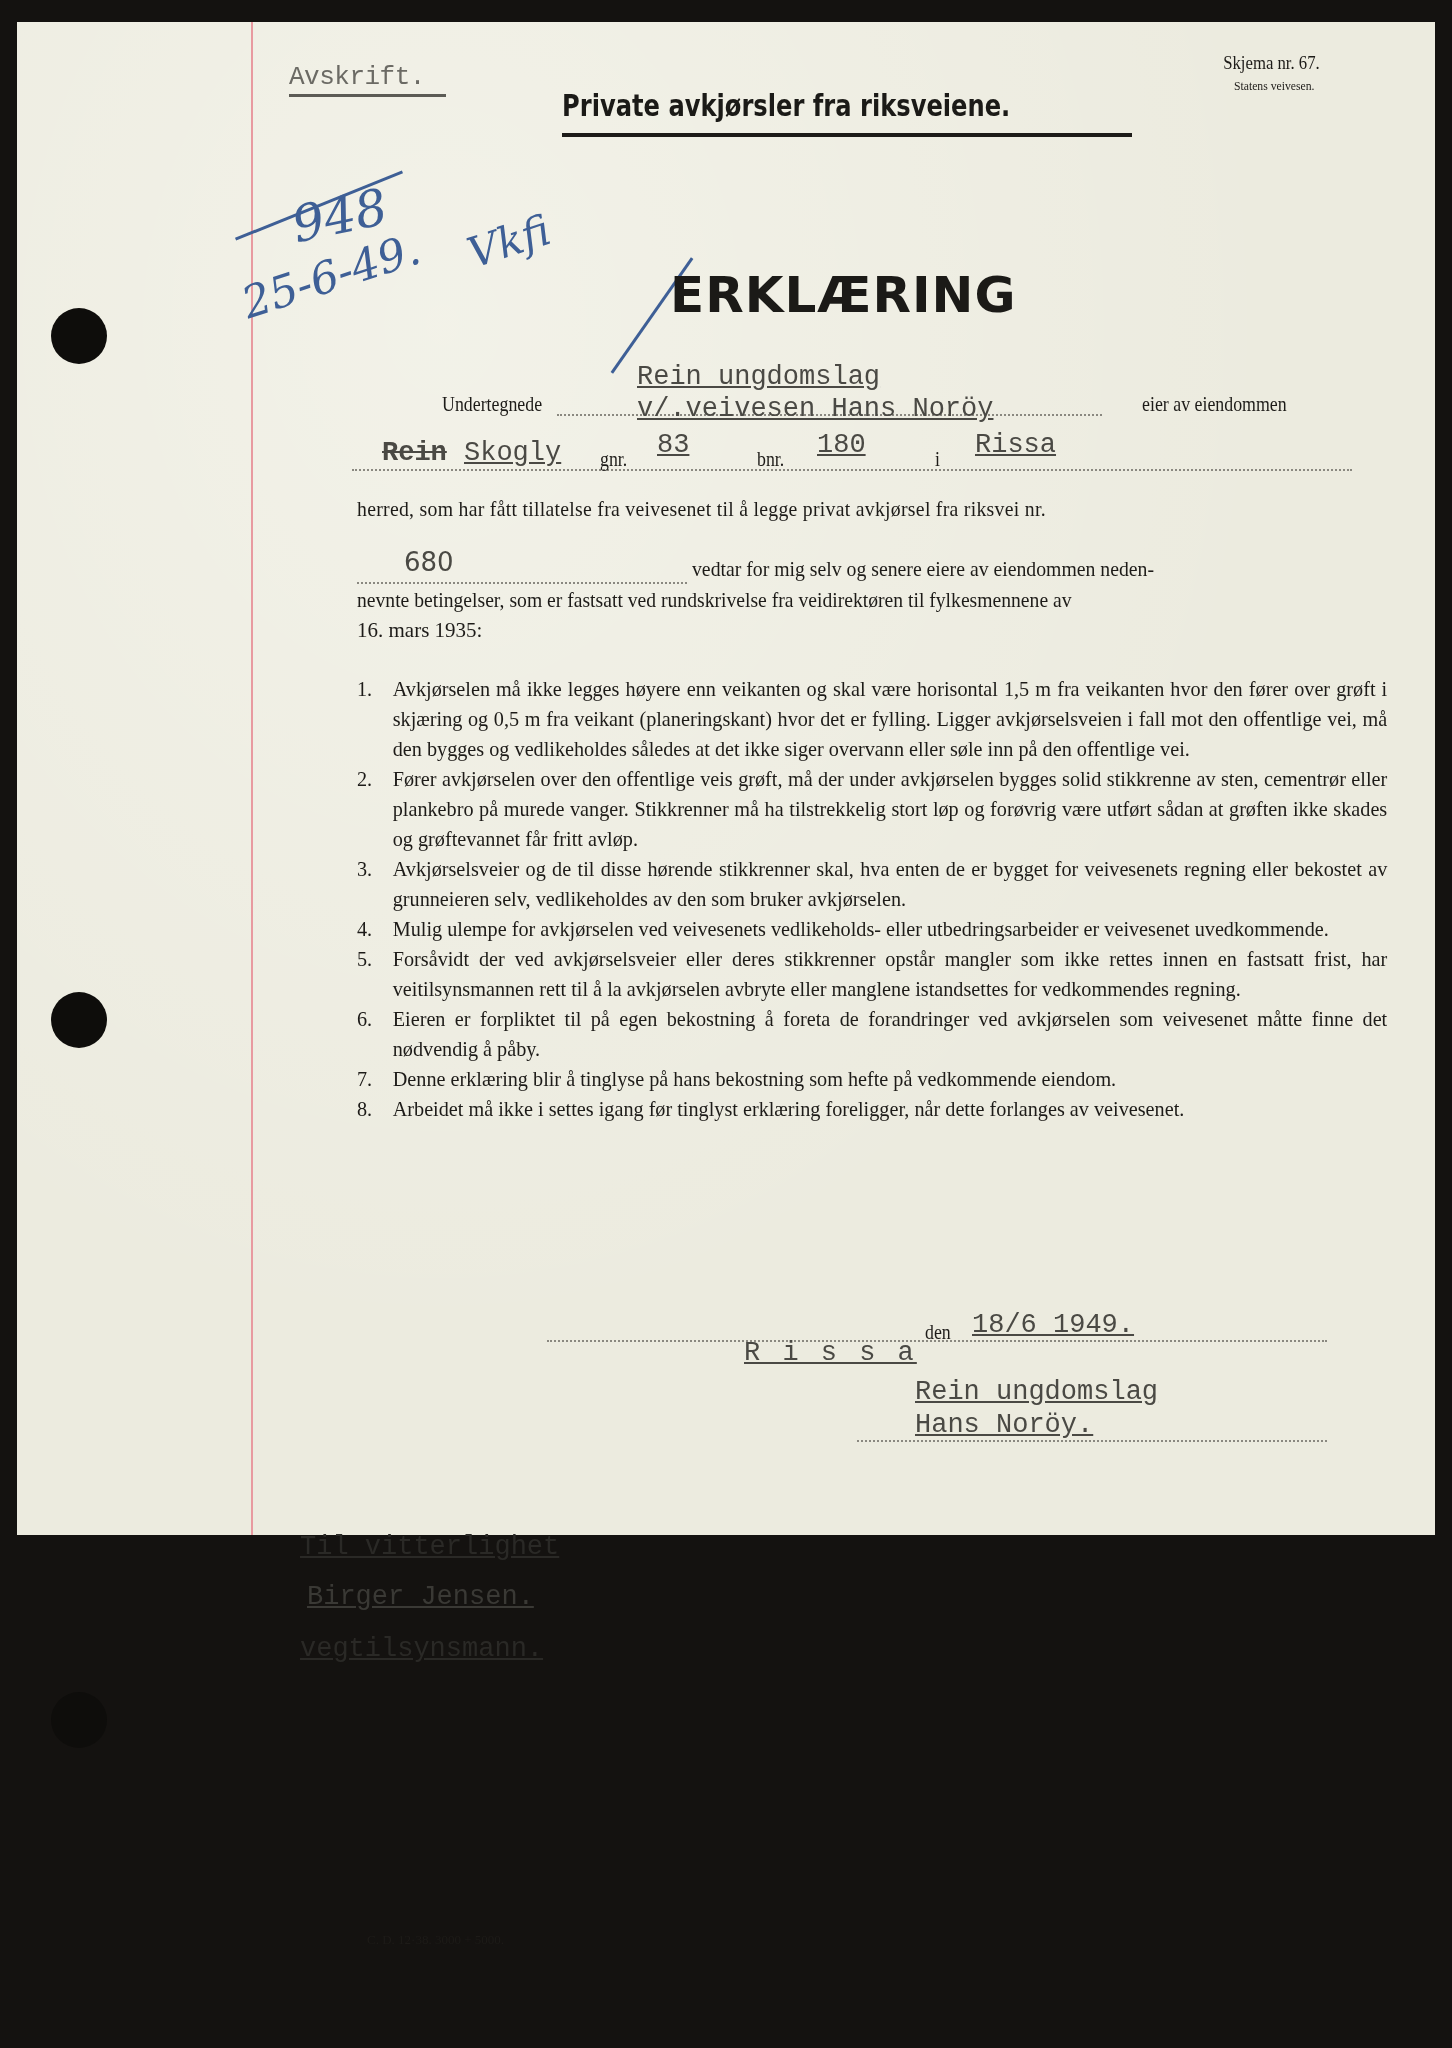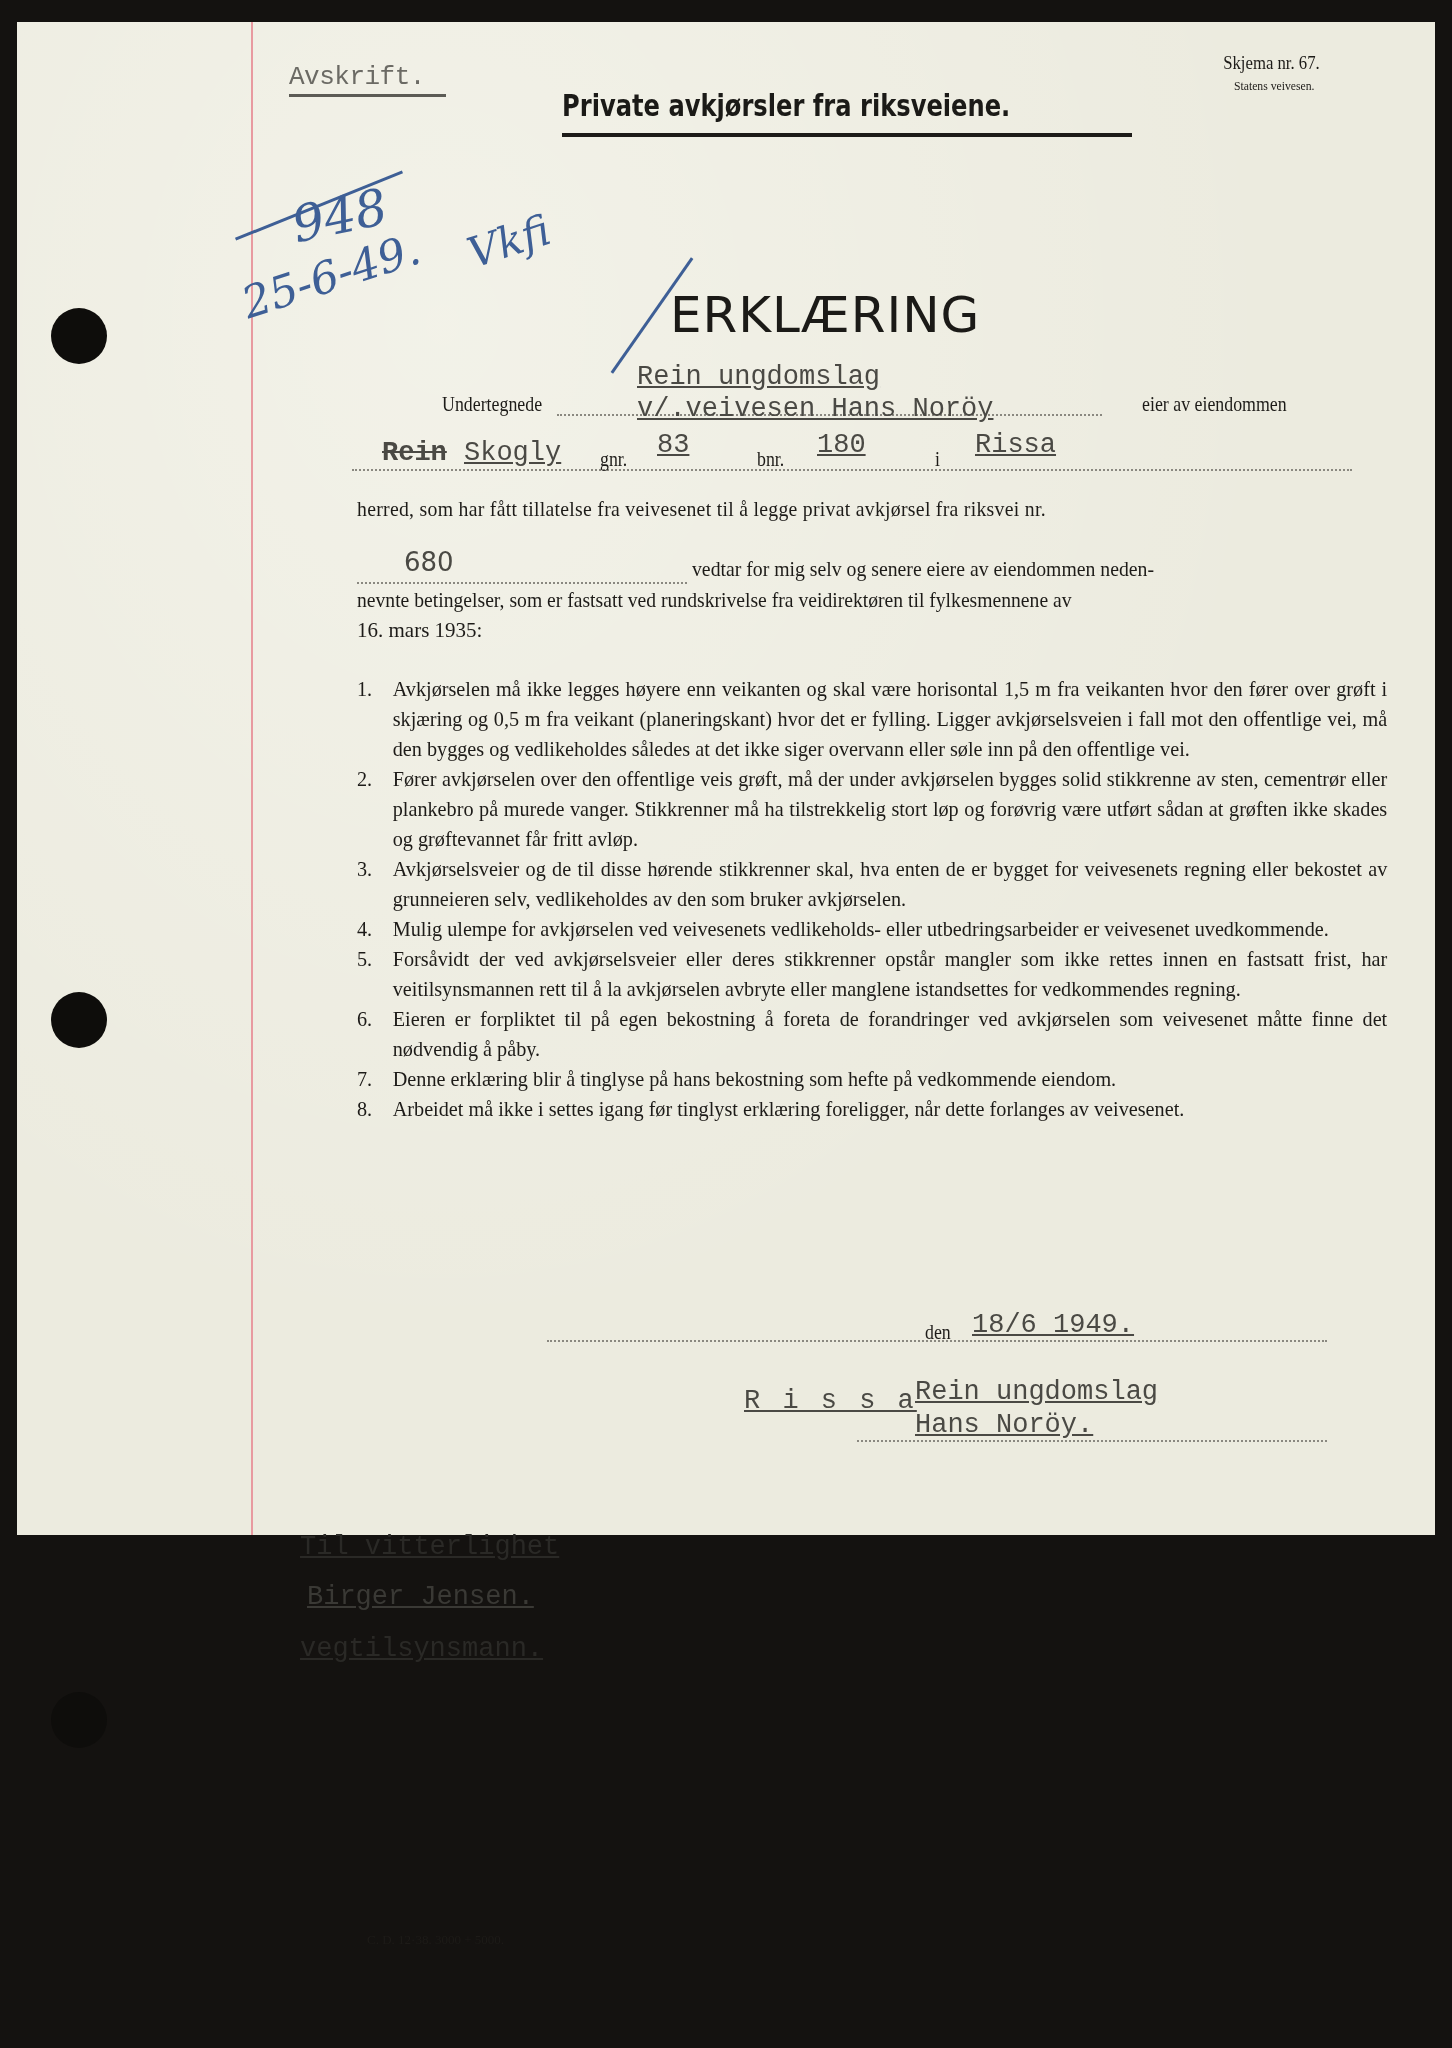--- a/index.html
+++ b/index.html
@@ -17,21 +17,21 @@
   .abs { position:absolute; white-space:nowrap; }
 
   .avskrift { left:272px; top:40px; font-size:26px; color:#6b6a64; letter-spacing:-0.5px; }
   .avskrift-ul { position:absolute; left:272px; top:72px; width:157px; height:3px; background:#5c5b55; }
   .schema { right:115px; top:30px; font-size:19px; transform:scaleX(0.88); transform-origin:right; }
   .statens { right:120px; top:56px; font-size:13px; transform:scaleX(0.9); transform-origin:right; }
   .form-title { left:545px; top:65px; font-size:31px; font-weight:bold; transform:scaleX(0.78); transform-origin:left; }
   .form-title-ul { position:absolute; left:545px; top:111px; width:570px; height:4px; background:#1d1b18; }
 
   .hw { position:absolute; color:#3e5f96; font-family:"DejaVu Serif", serif; font-style:italic; }
-  .erklaering { left:653px; top:264px; font-size:50px; font-weight:normal; letter-spacing:1px; }
+  .erklaering { left:653px; top:244px; font-size:50px; font-weight:bold; letter-spacing:1px; }
 
   .label { font-size:21px; transform:scaleX(0.85); transform-origin:left; }
   .body-text { font-size:21px; }
   .dots { position:absolute; border-bottom:2px dotted #8a8880; height:0; }
   .typed { font-size:27px;text-decoration:underline; }
 
   .cond-list { position:absolute; left:340px; top:652px; width:994px; }
   .cond { position:relative; padding-left:38px; font-size:21.5px; line-height:30px; text-align:justify; margin-bottom:0; transform:scaleX(0.94); transform-origin:left; width:1058px; }
   .cond .num { position:absolute; left:0; top:0; }
 
@@ -90,21 +90,21 @@
     <div class="cond"><span class="num">2.</span><span>Fører avkjørselen over den offentlige veis grøft, må der under avkjørselen bygges solid stikkrenne av sten, cementrør eller plankebro på murede vanger. Stikkrenner må ha tilstrekkelig stort løp og forøvrig være utført sådan at grøften ikke skades og grøftevannet får fritt avløp.</span></div>
     <div class="cond"><span class="num">3.</span><span>Avkjørselsveier og de til disse hørende stikkrenner skal, hva enten de er bygget for veivesenets regning eller bekostet av grunneieren selv, vedlikeholdes av den som bruker avkjørselen.</span></div>
     <div class="cond"><span class="num">4.</span><span>Mulig ulempe for avkjørselen ved veivesenets vedlikeholds- eller utbedringsarbeider er veivesenet uvedkommende.</span></div>
     <div class="cond"><span class="num">5.</span><span>Forsåvidt der ved avkjørselsveier eller deres stikkrenner opstår mangler som ikke rettes innen en fastsatt frist, har veitilsynsmannen rett til å la avkjørselen avbryte eller manglene istandsettes for vedkommendes regning.</span></div>
     <div class="cond"><span class="num">6.</span><span>Eieren er forpliktet til på egen bekostning å foreta de forandringer ved avkjørselen som veivesenet måtte finne det nødvendig å påby.</span></div>
     <div class="cond"><span class="num">7.</span><span>Denne erklæring blir å tinglyse på hans bekostning som hefte på vedkommende eiendom.</span></div>
     <div class="cond"><span class="num">8.</span><span>Arbeidet må ikke i settes igang før tinglyst erklæring foreligger, når dette forlanges av veivesenet.</span></div>
   </div>
 
   <div class="dots" style="left:530px; top:1318px; width:780px;"></div>
-  <div class="abs mono typed" style="left:727px; top:1364px; letter-spacing:3px;">R i s s a</div>
+  <div class="abs mono typed" style="left:727px; top:1316px; letter-spacing:3px;">R i s s a</div>
   <div class="abs serif label" style="left:908px; top:1298px;">den</div>
   <div class="abs mono typed" style="left:955px; top:1288px;">18/6 1949.</div>
   <div class="abs mono typed" style="left:898px; top:1355px;">Rein ungdomslag</div>
   <div class="abs mono typed" style="left:898px; top:1388px;">Hans Noröy.</div>
   <div class="dots" style="left:840px; top:1418px; width:470px;"></div>
 
   <div class="abs mono typed" style="left:283px; top:1510px; color:#2a2926;">Til vitterlighet</div>
   <div class="abs mono typed" style="left:290px; top:1560px; color:#3a3935;">Birger Jensen.</div>
   <div class="abs mono typed" style="left:283px; top:1612px; color:#2a2926;">vegtilsynsmann.</div>
 

